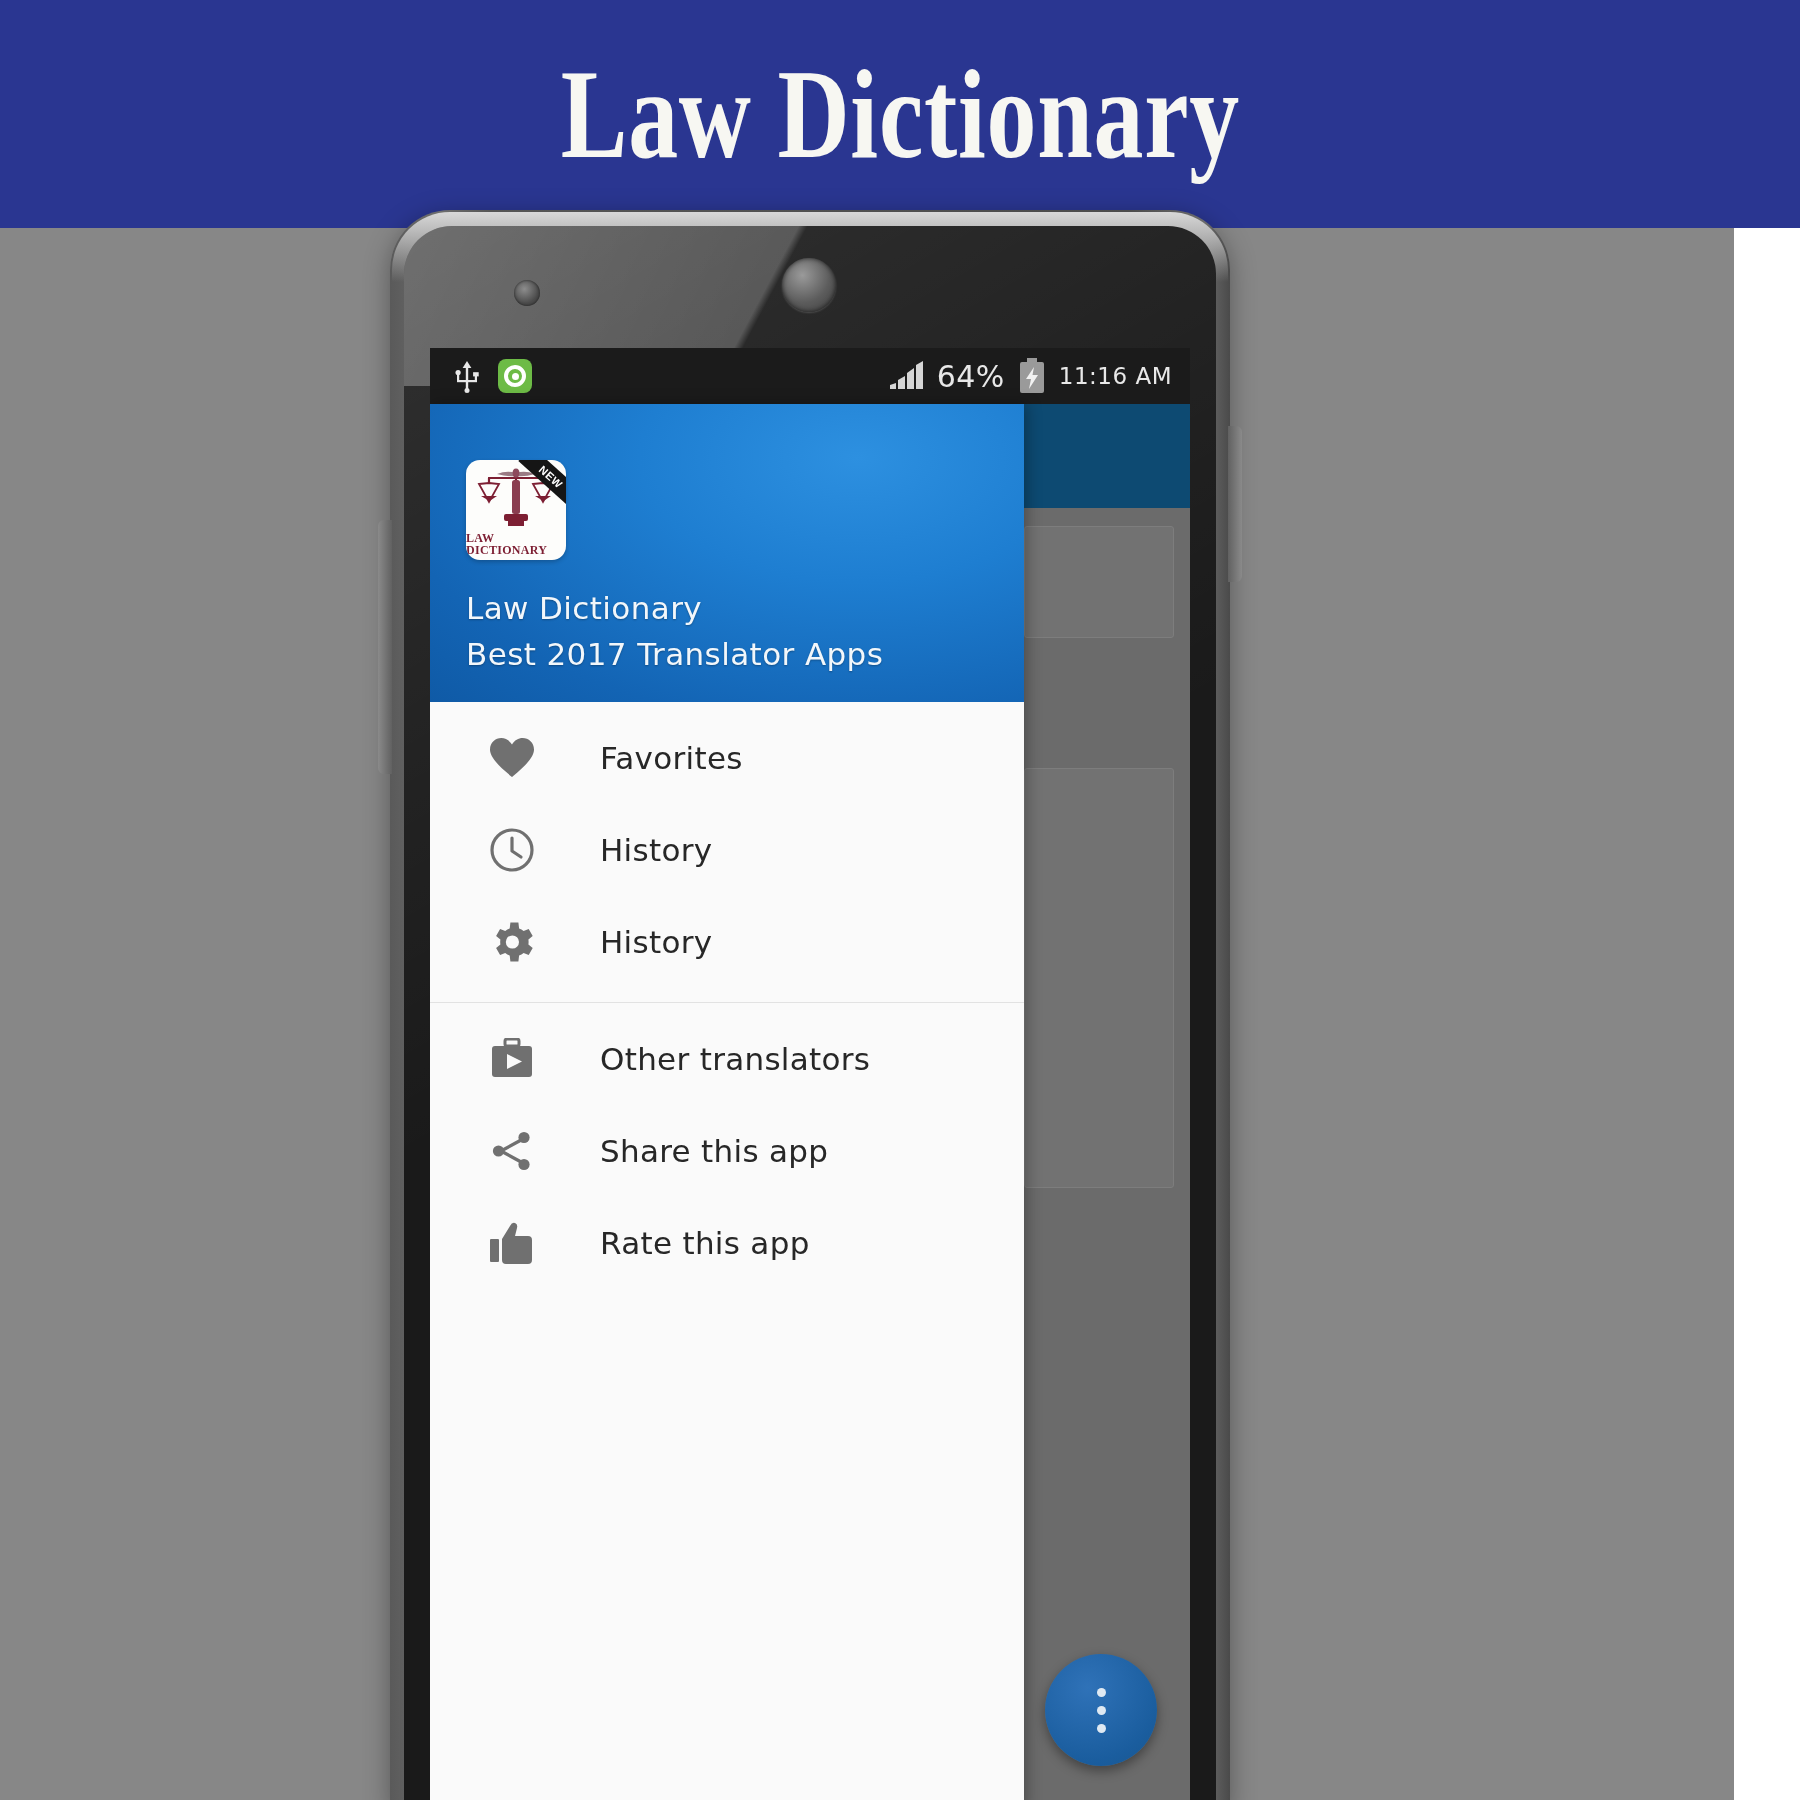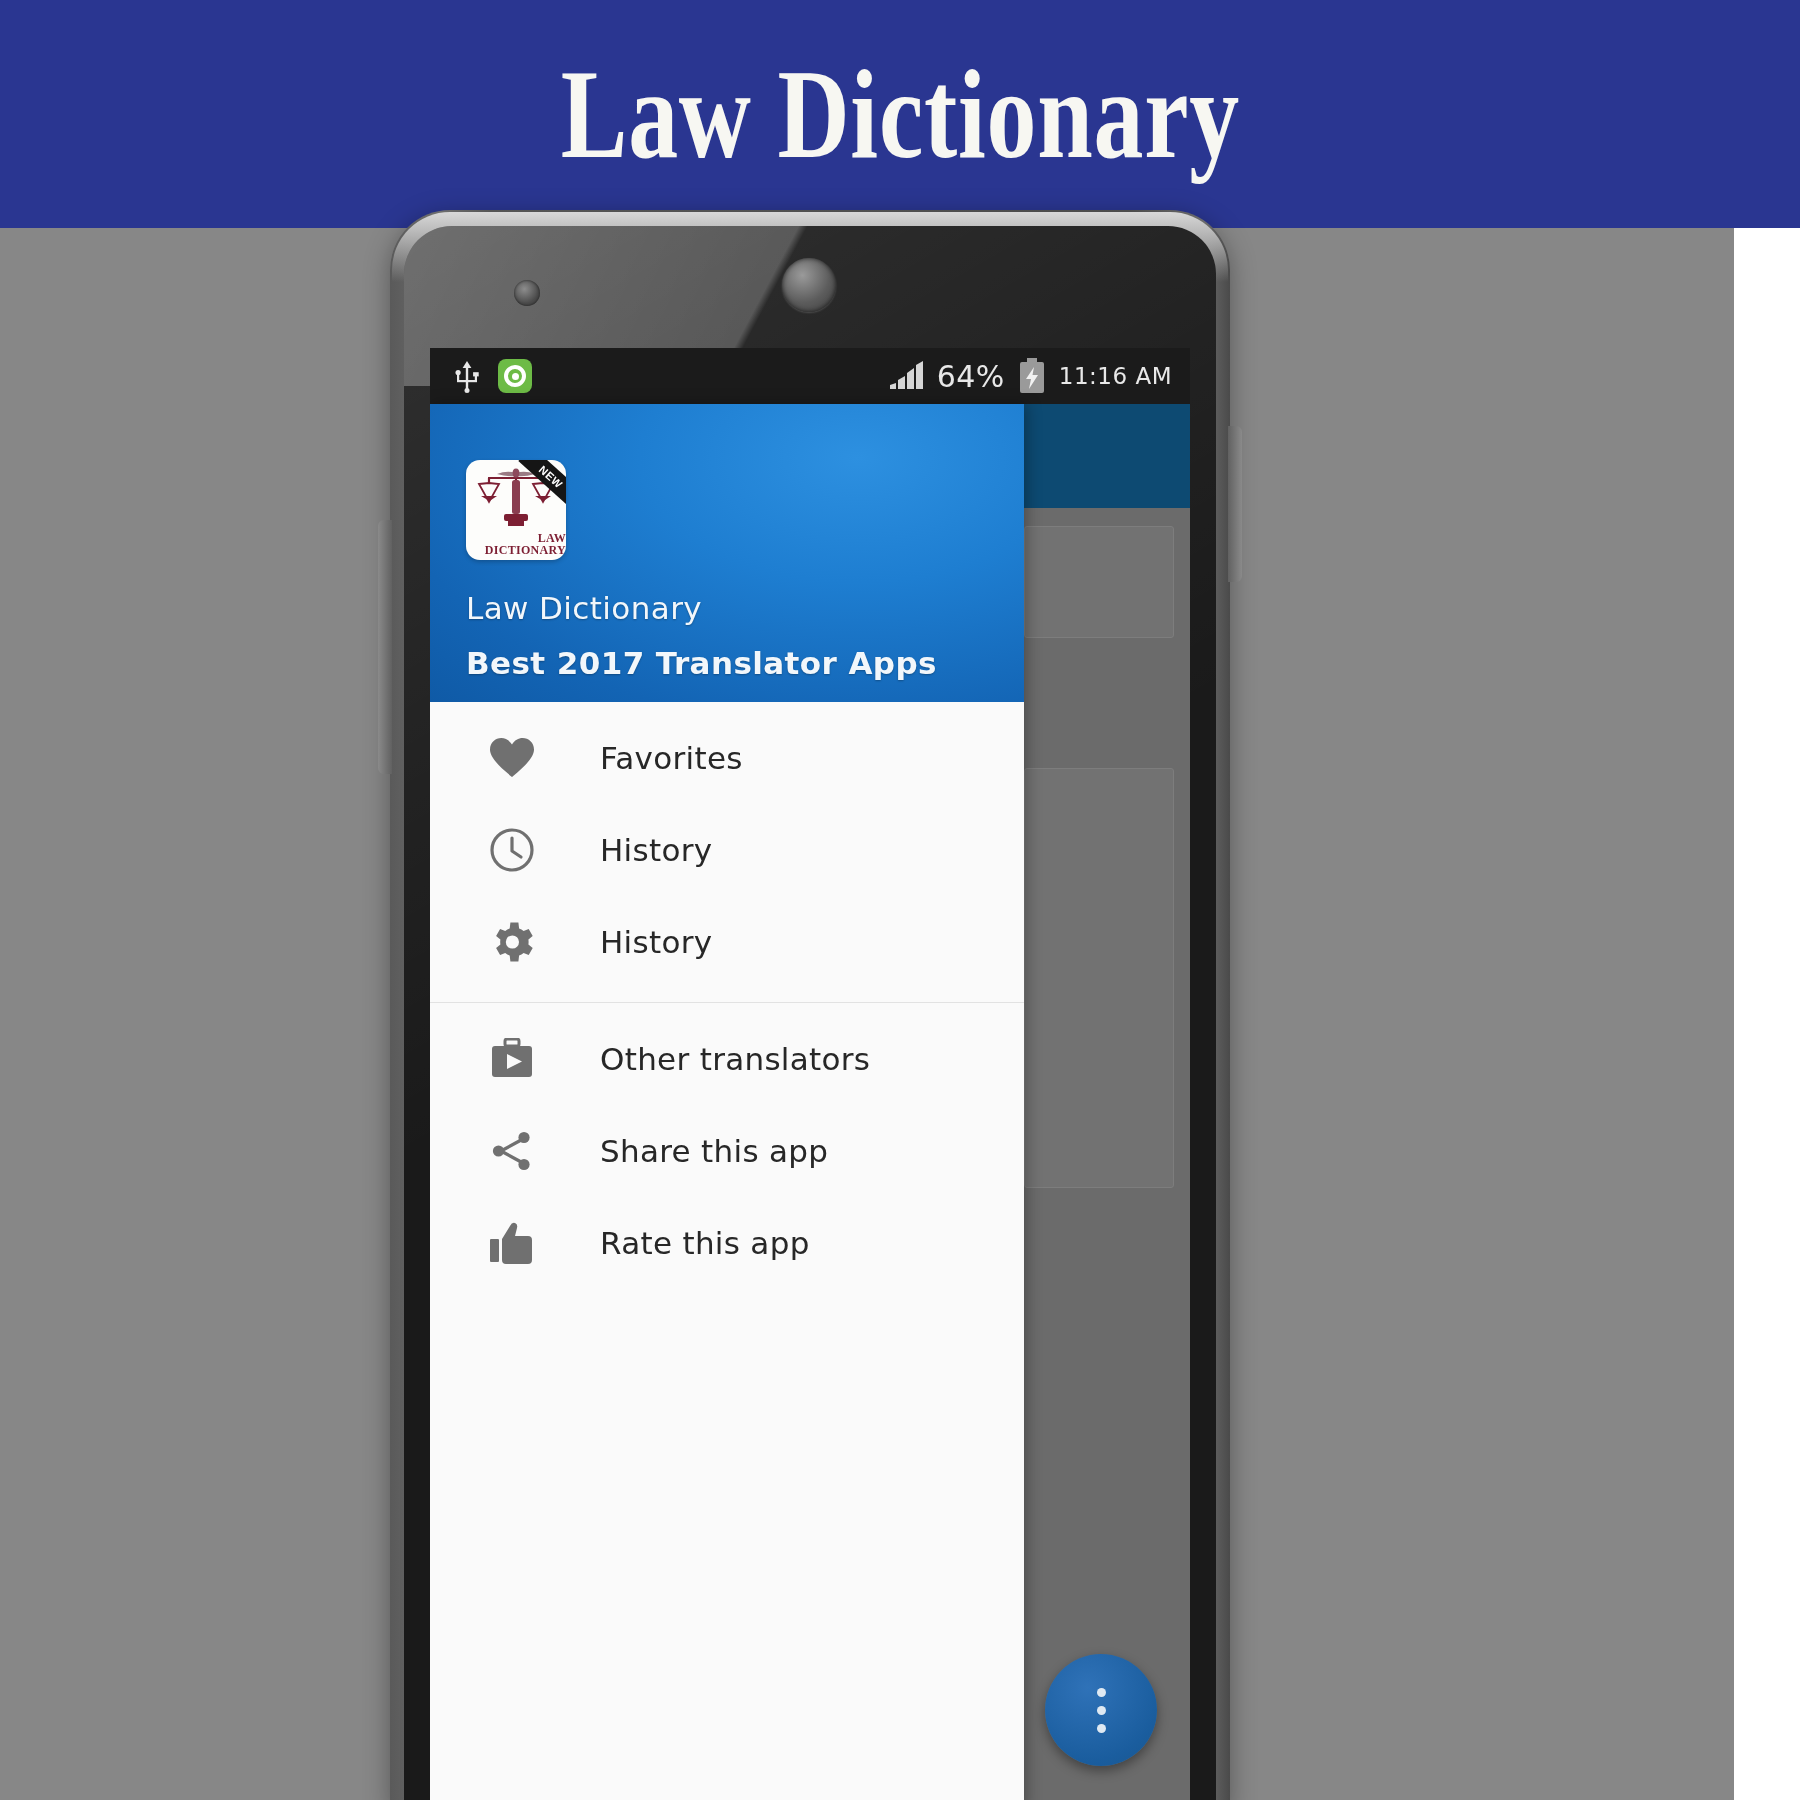--- a/index.html
+++ b/index.html
@@ -191,21 +191,21 @@
     position: relative;
     width: 100px; height: 100px;
     border-radius: 14px;
     background: #fdfdfb;
     overflow: hidden;
     box-shadow: 0 2px 4px rgba(0,0,0,.22);
   }
   #scales-svg { position: absolute; left: 11px; top: 6px; }
   #icon-caption {
     position: absolute; left: 0; right: 0; bottom: 4px;
-    text-align: right;
+    text-align: left;
     color: #7d1f33;
     font-family: "Liberation Serif", serif;
     font-weight: 700;
     font-size: 12px;
     line-height: 12px;
     letter-spacing: .3px;
   }
   #icon-caption span { display: block; }
   #new-ribbon {
     position: absolute; right: -20px; top: 7px;
@@ -222,21 +222,21 @@
     letter-spacing: .6px;
   }
   .drawer-head-line {
     color: #f2f7fb;
     font-family: "DejaVu Sans", sans-serif;
     font-size: 31px;
     letter-spacing: .4px;
     text-shadow: 0 1px 2px rgba(0,0,0,.28);
   }
   #drawer-head-title { margin-top: 30px; }
-  #drawer-head-sub { margin-top: 19px; font-weight: bold; }
+  #drawer-head-sub { margin-top: 10px; }
 
   
   .drawer-list { padding: 10px 0 0 0; }
   .drawer-divider {
     height: 1px; background: #e2e2e2; margin: 14px 0 0 0;
   }
   .drawer-item {
     display: flex; align-items: center;
     height: 92px;
     padding-left: 56px;

